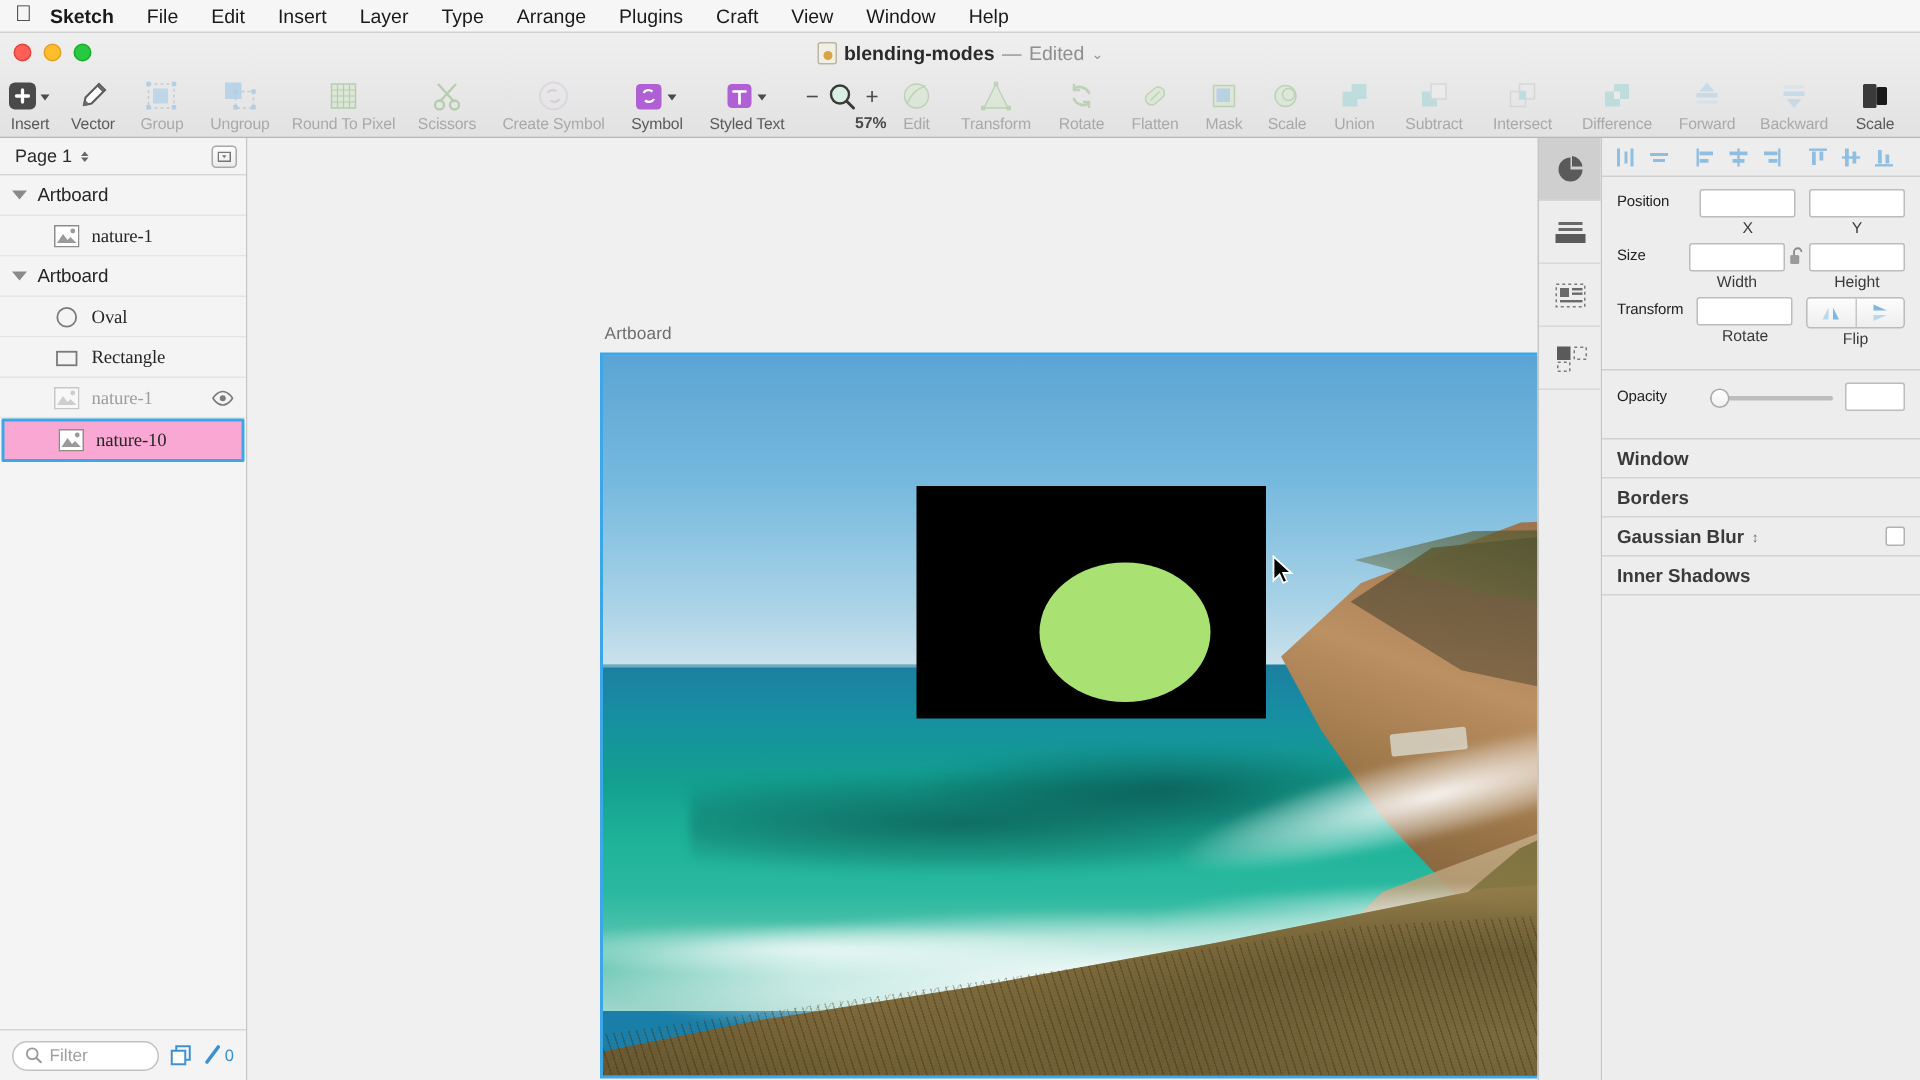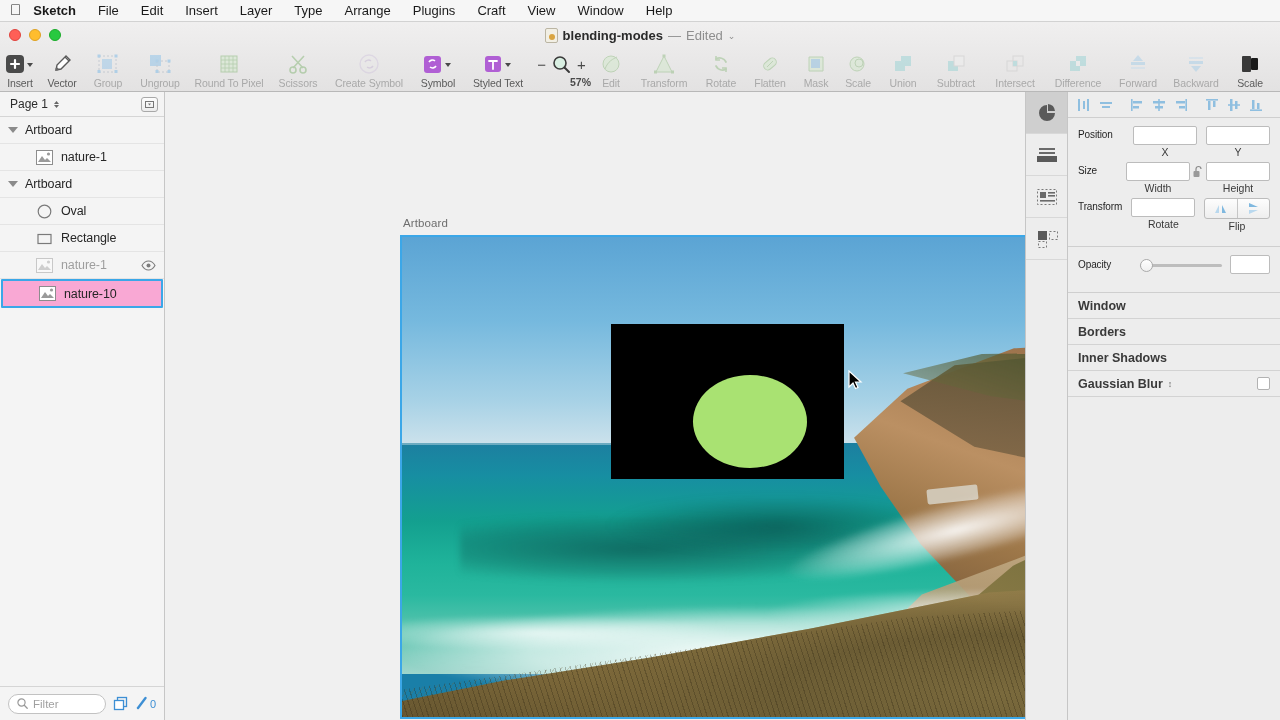--- a/index.html
+++ b/index.html
@@ -107,21 +107,21 @@
     display: flex; align-items: center; justify-content: center;
     font-size: 7px; color: #555;
   }
   .layerlist { flex: 1; overflow: hidden; }
   .lrow {
     height: 27px; display: flex; align-items: center;
     border-bottom: 1px solid #e4e4e4; font-size: 12.5px; color: #262626;
     padding-right: 8px; position: relative;
   }
   .lrow.group { padding-left: 8px; background: #f4f4f4; }
-  .lrow.child { padding-left: 36px; background: #f4f4f4; }
+  .lrow.child { padding-left: 36px; background: #f4f4f4; font-family: Liberation Serif, serif; }
   .lrow .disc {
     width: 0; height: 0; margin-right: 7px;
     border-left: 5px solid transparent; border-right: 5px solid transparent;
     border-top: 6px solid #8a8a8a;
   }
   .lrow.faded .lname, .lrow.faded .licon { opacity: .42; }
   .lrow.selected {
     border: 2px solid #3ba7e8; background: #f9a8d4;
     height: 29px; margin-left: 1px; margin-right: 1px; border-radius: 1px;
   }
@@ -975,26 +975,26 @@
           <span>Window</span>
         </span>
     </div>
     <div class="secrow">
       <span class="sg">
           <span>Borders</span>
         </span>
     </div>
     <div class="secrow">
       <span class="sg">
+        <span>Gaussian Blur</span>
+        <span class="stepglyph">↕</span>
+      </span>
+      <span class="chk"></span>
+    </div>
+    <div class="secrow">
+      <span class="sg">
           <span>Inner Shadows</span>
         </span>
-    </div>
-    <div class="secrow">
-      <span class="sg">
-        <span>Gaussian Blur</span>
-        <span class="stepglyph">↕</span>
-      </span>
-      <span class="chk"></span>
     </div>
 
     <div class="filler"></div>
   </div>
 </div>
 
 </body></html>

